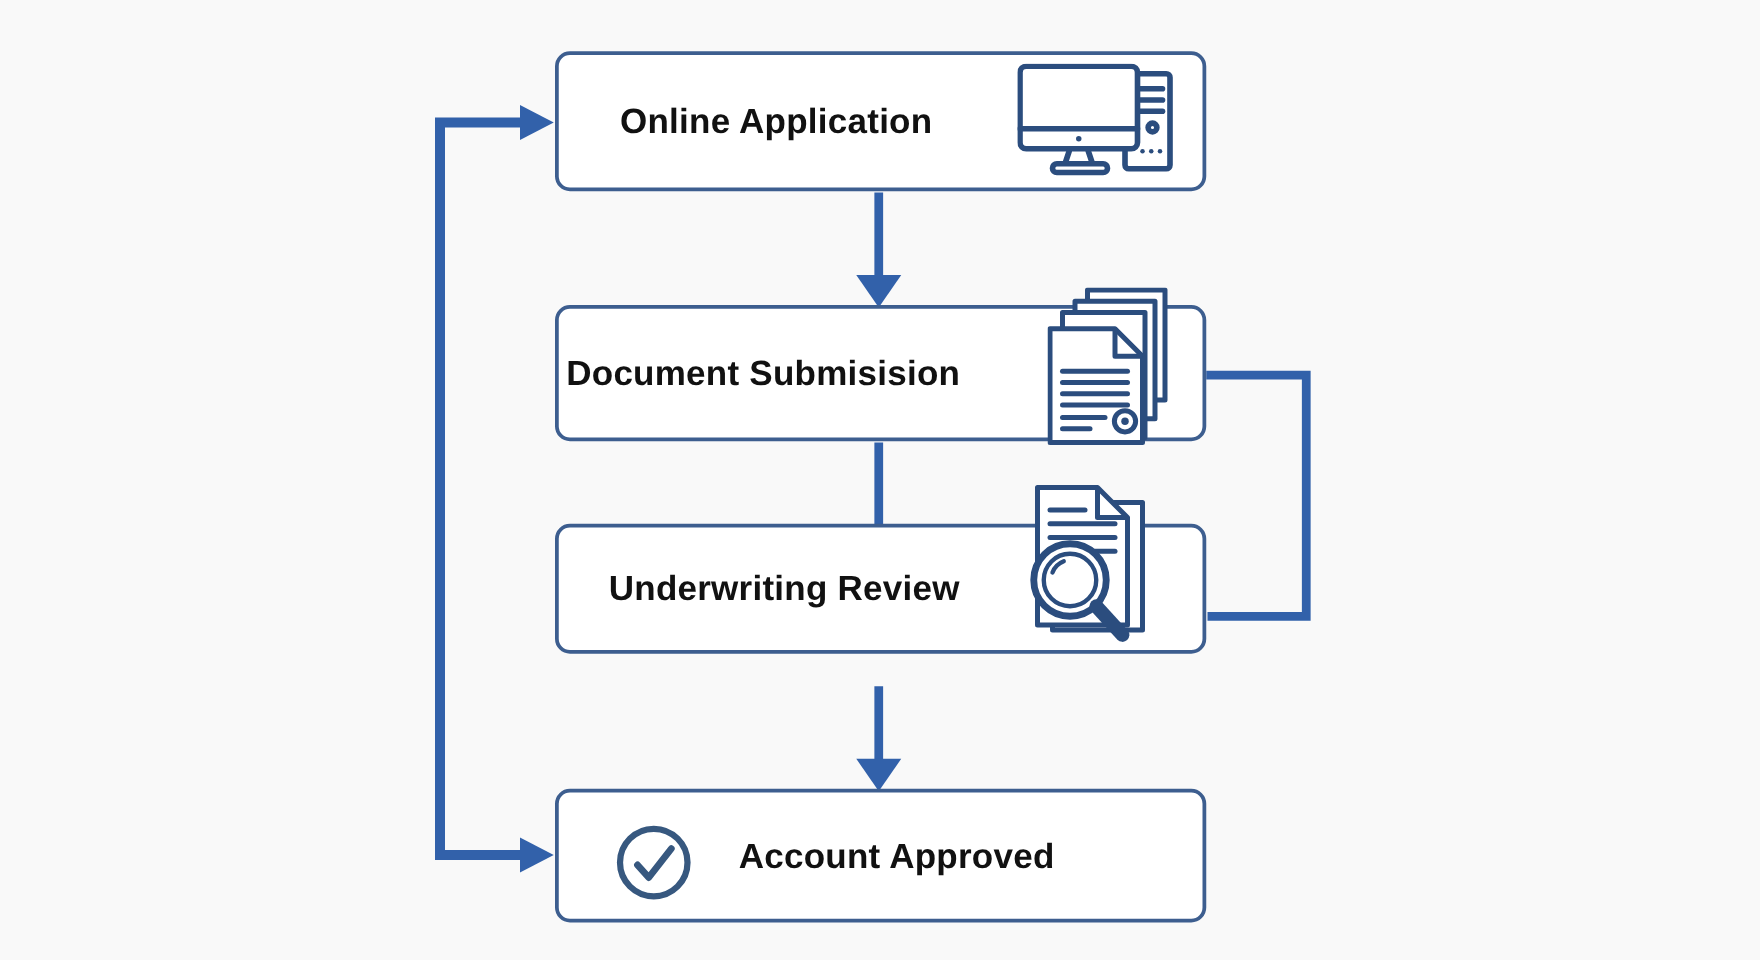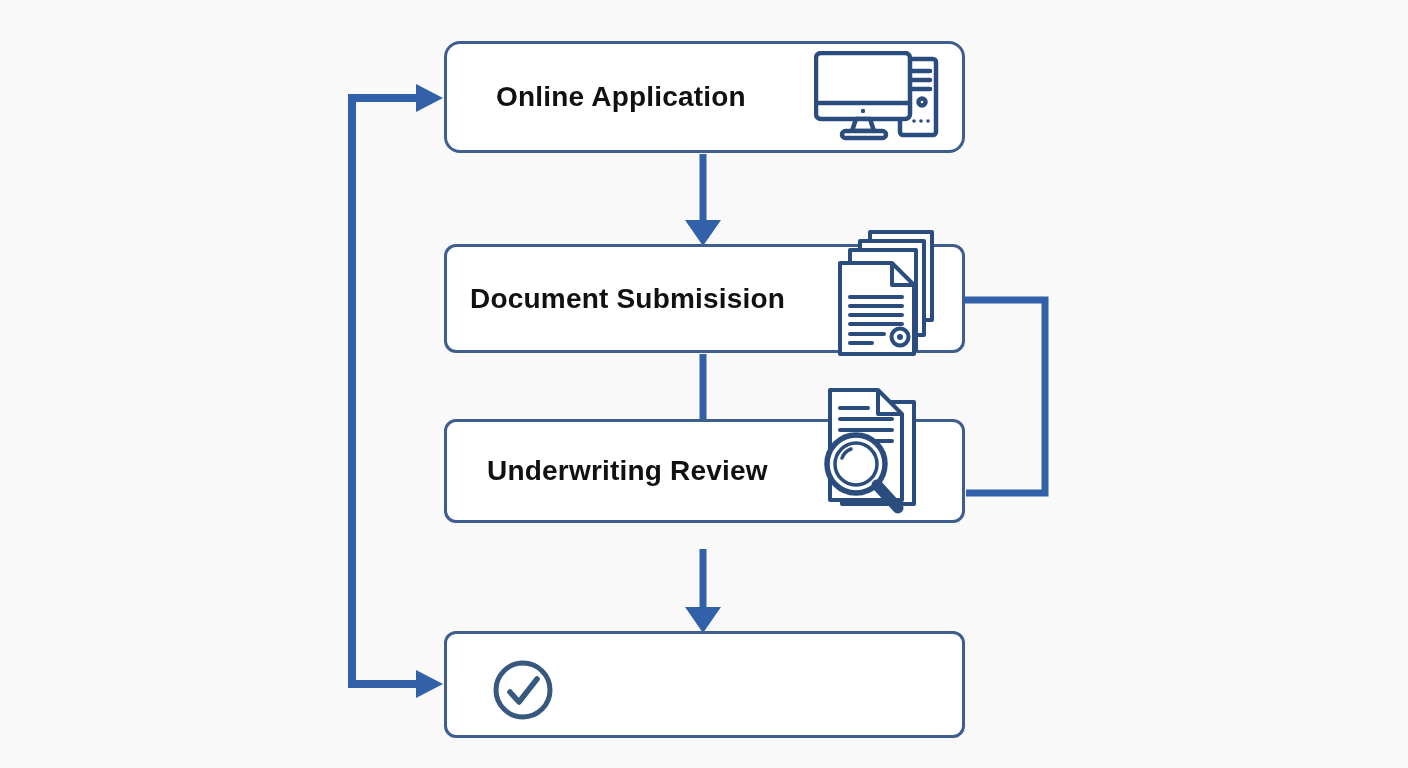--- a/index.html
+++ b/index.html
@@ -32,26 +32,26 @@
   .step .label {
     position: absolute;
     top: 50%;
     transform: translateY(-50%);
     font-size: 28px;
     font-weight: 700;
     color: #111111;
     white-space: nowrap;
     letter-spacing: 0.2px;
   }
-  .s1 { top: 41px;  height: 112px; border-radius: 16px; }
+  .s1 { top: 41px;  height: 112px; }
   .s2 { top: 244px; height: 109px; }
   .s3 { top: 419px; height: 104px; }
   .s4 { top: 631px; height: 107px; }
   .s1 .label { left: 49px; }
-  .s2 .label { left: 23px; }
+  .s2 .label { left: 6px; }
   .s3 .label { left: 40px; }
   .s4 .label { left: 144px; }
   .icon { position: absolute; }
   .icon-computer  { left: 367px; top: 7px;   width: 126px; height: 92px; }
   .icon-docs      { left: 391px; top: -17px; width: 100px; height: 126px; }
   .icon-review    { left: 371px; top: -34px; width: 105px; height: 135px; }
   .icon-check     { left: 44px;  top: 24px;  width: 64px;  height: 64px; }
 </style>
 </head>
 <body>
@@ -151,15 +151,16 @@
     </svg>
   </div>
 
   <div class="step s4">
     <svg class="icon icon-check" viewBox="0 0 64 64" xmlns="http://www.w3.org/2000/svg">
       <g fill="none" stroke="#37587f" stroke-linecap="round" stroke-linejoin="round">
         <circle cx="32" cy="32" r="27" stroke-width="5"></circle>
         <path d="M19,34 L28,44 L46,21" stroke-width="5.5"></path>
       </g>
     </svg>
+    <span class="label">Account Approved</span>
   </div>
 
 </div>
 
 </body></html>

